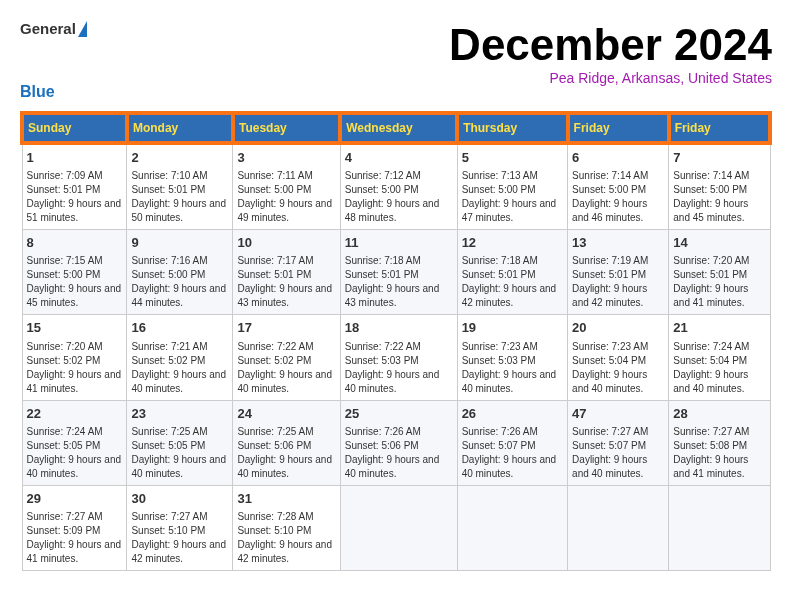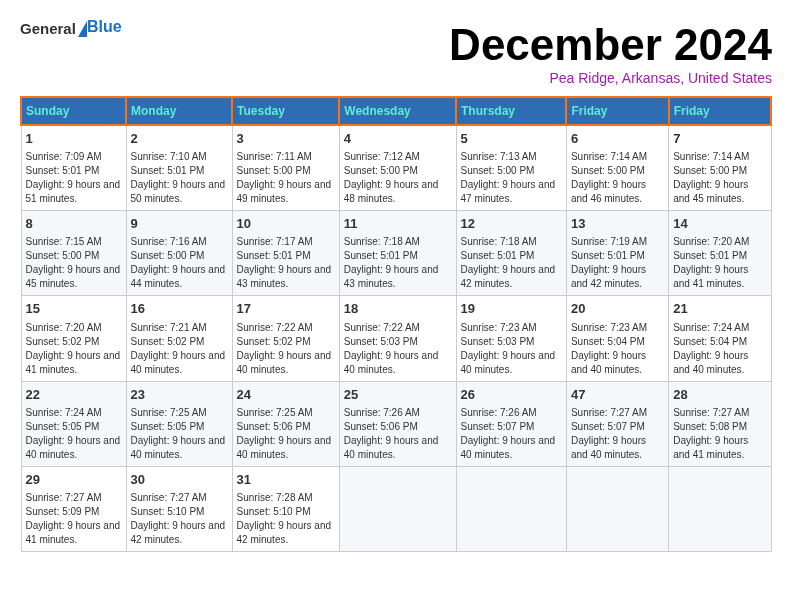--- a/index.html
+++ b/index.html
@@ -11,23 +11,24 @@
       padding: 20px;
     }
     .header {
       display: flex;
       justify-content: space-between;
       align-items: flex-start;
       margin-bottom: 10px;
     }
     .logo {
       display: flex;
-      flex-direction: row;
+      flex-direction: column;
       font-size: 13px;
       font-weight: bold;
+      gap: 48px;
     }
     .logo-wrapper {
       display: flex;
       align-items: center;
     }
     .title-block {
       text-align: right;
     }
     .title-block h1 {
       font-size: 44px;
@@ -39,25 +40,25 @@
       color: #a21caf;
       font-weight: normal;
     }
     table {
       width: 100%;
       border-collapse: collapse;
       font-size: 10.5px;
     }
     thead tr th {
       background-color: #2e6db4;
-      color: #5eead4;
+      color: #fde047;
       font-size: 12px;
       font-weight: bold;
       padding: 6px 4px;
-      border: 2px solid #f97316;
+      border: 4px solid #f97316;
       text-align: left;
     }
     tbody tr td {
       border: 1px solid #ccc;
       vertical-align: top;
       padding: 4px 4px;
       height: 80px;
       background: #fff;
       color: #333;
       font-size: 10px;

